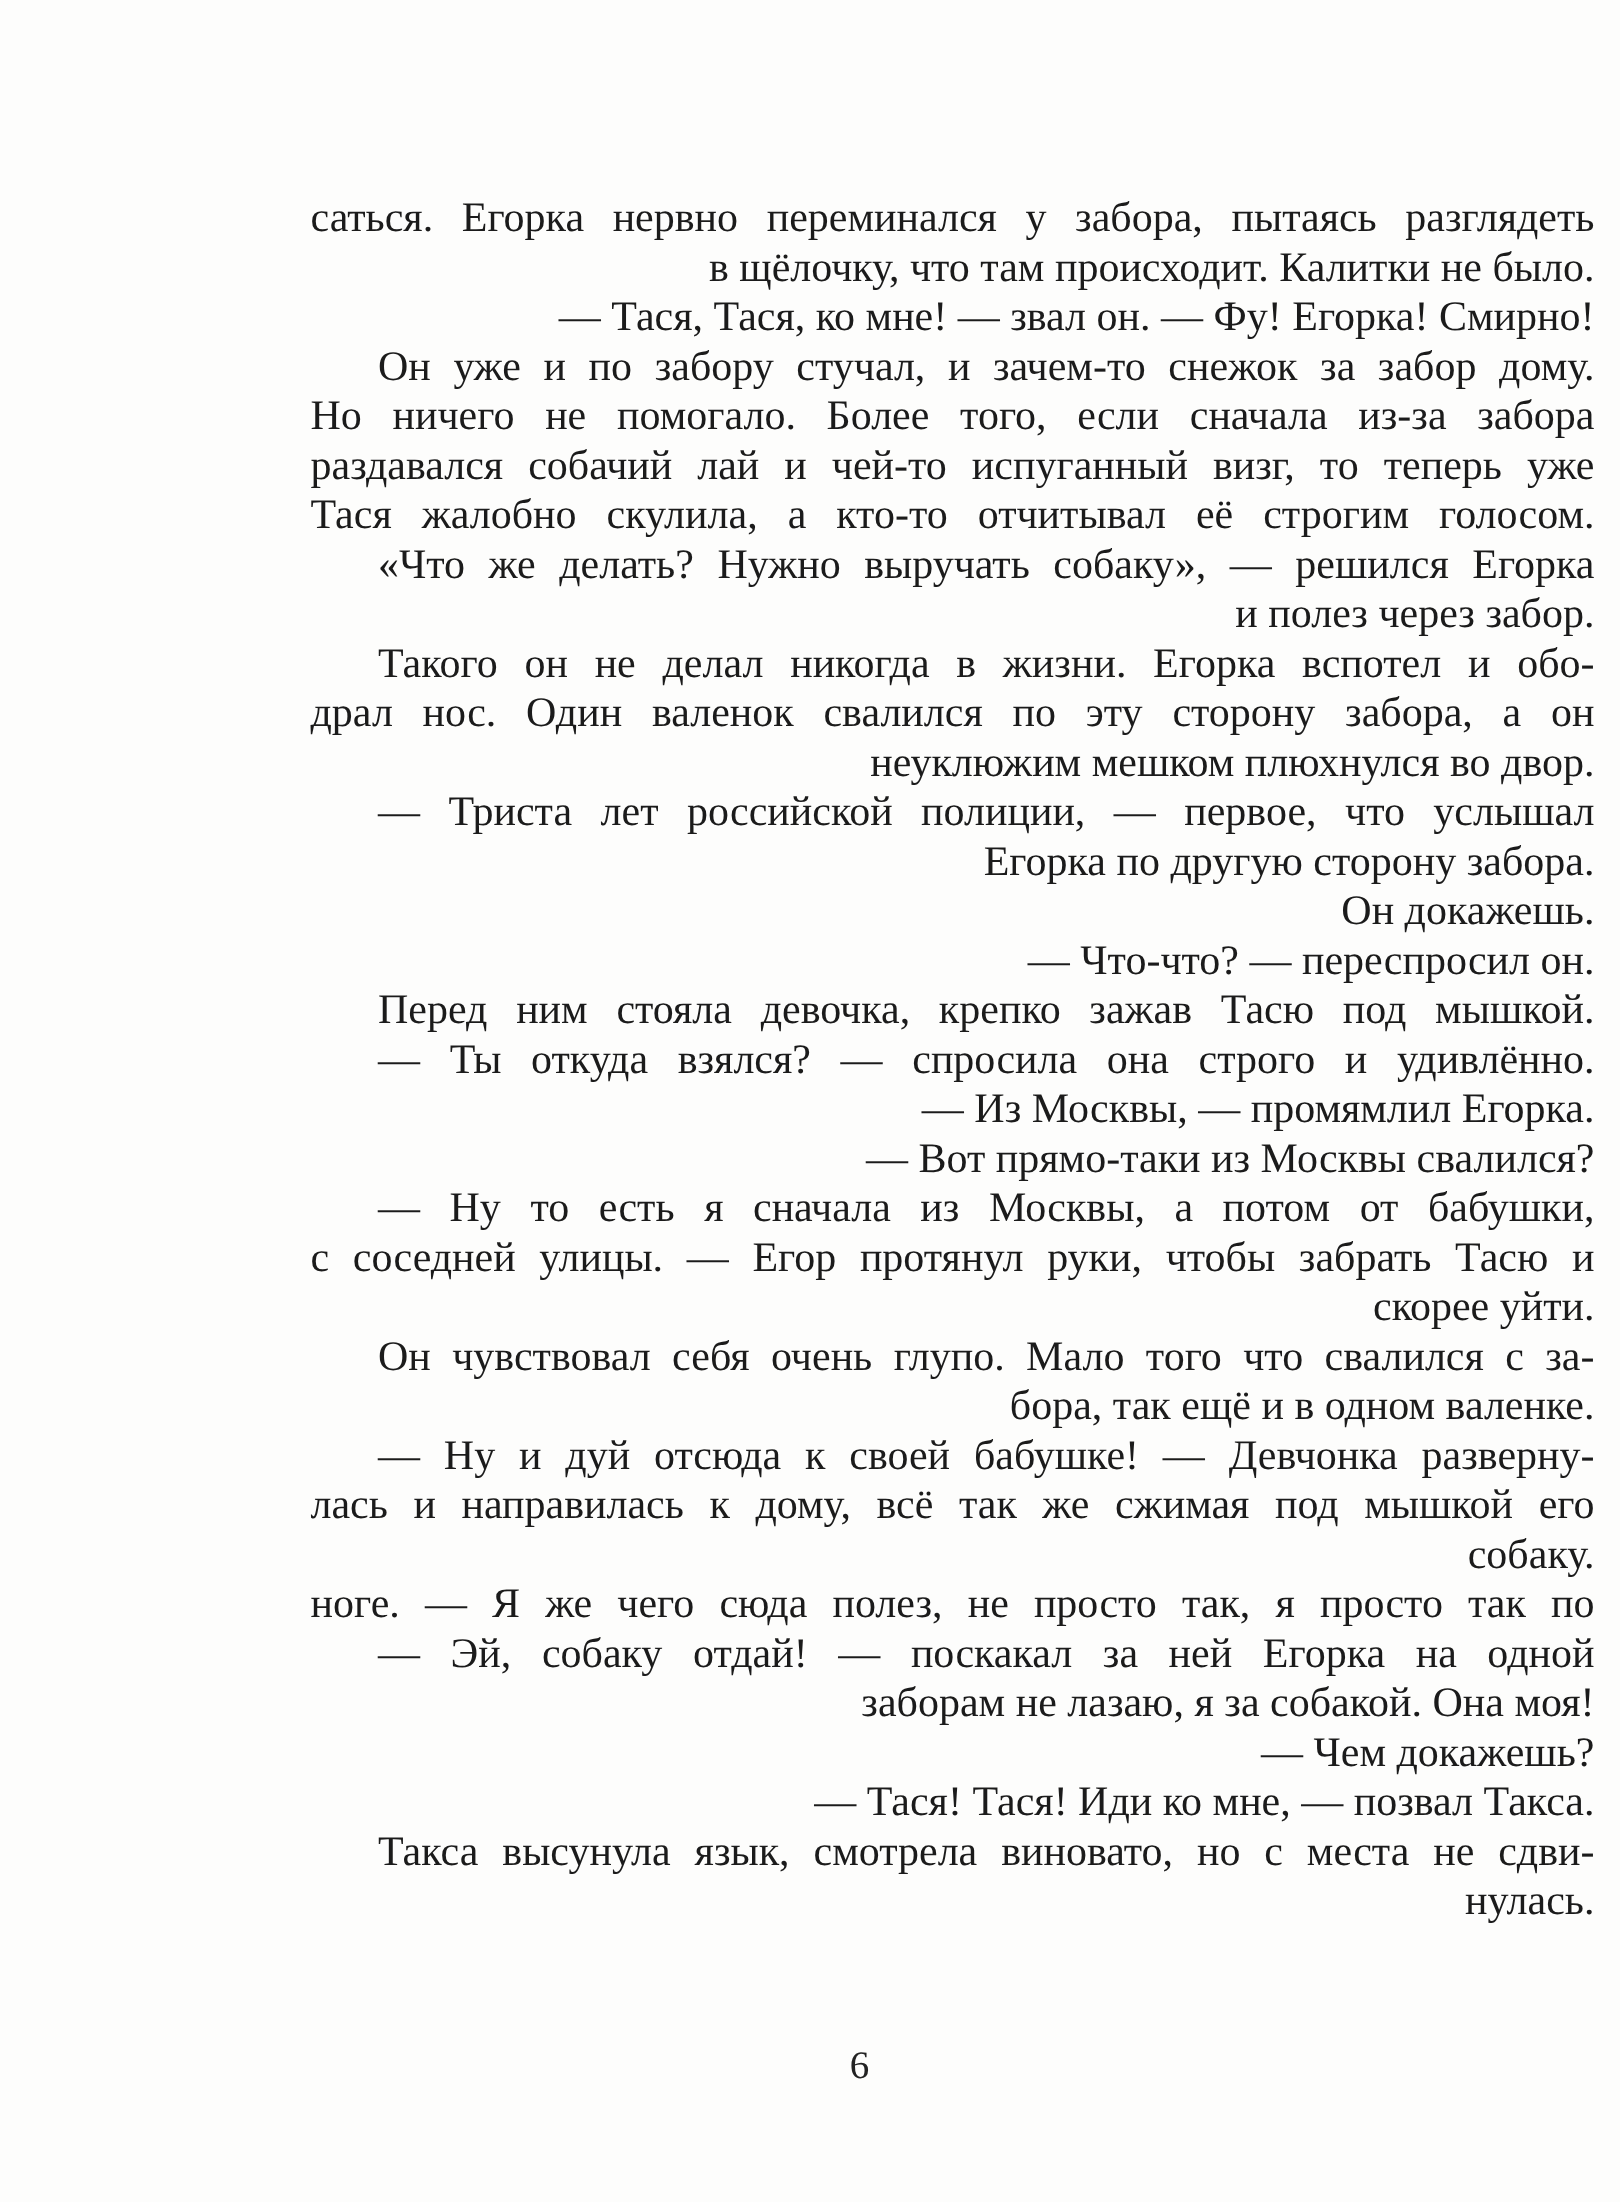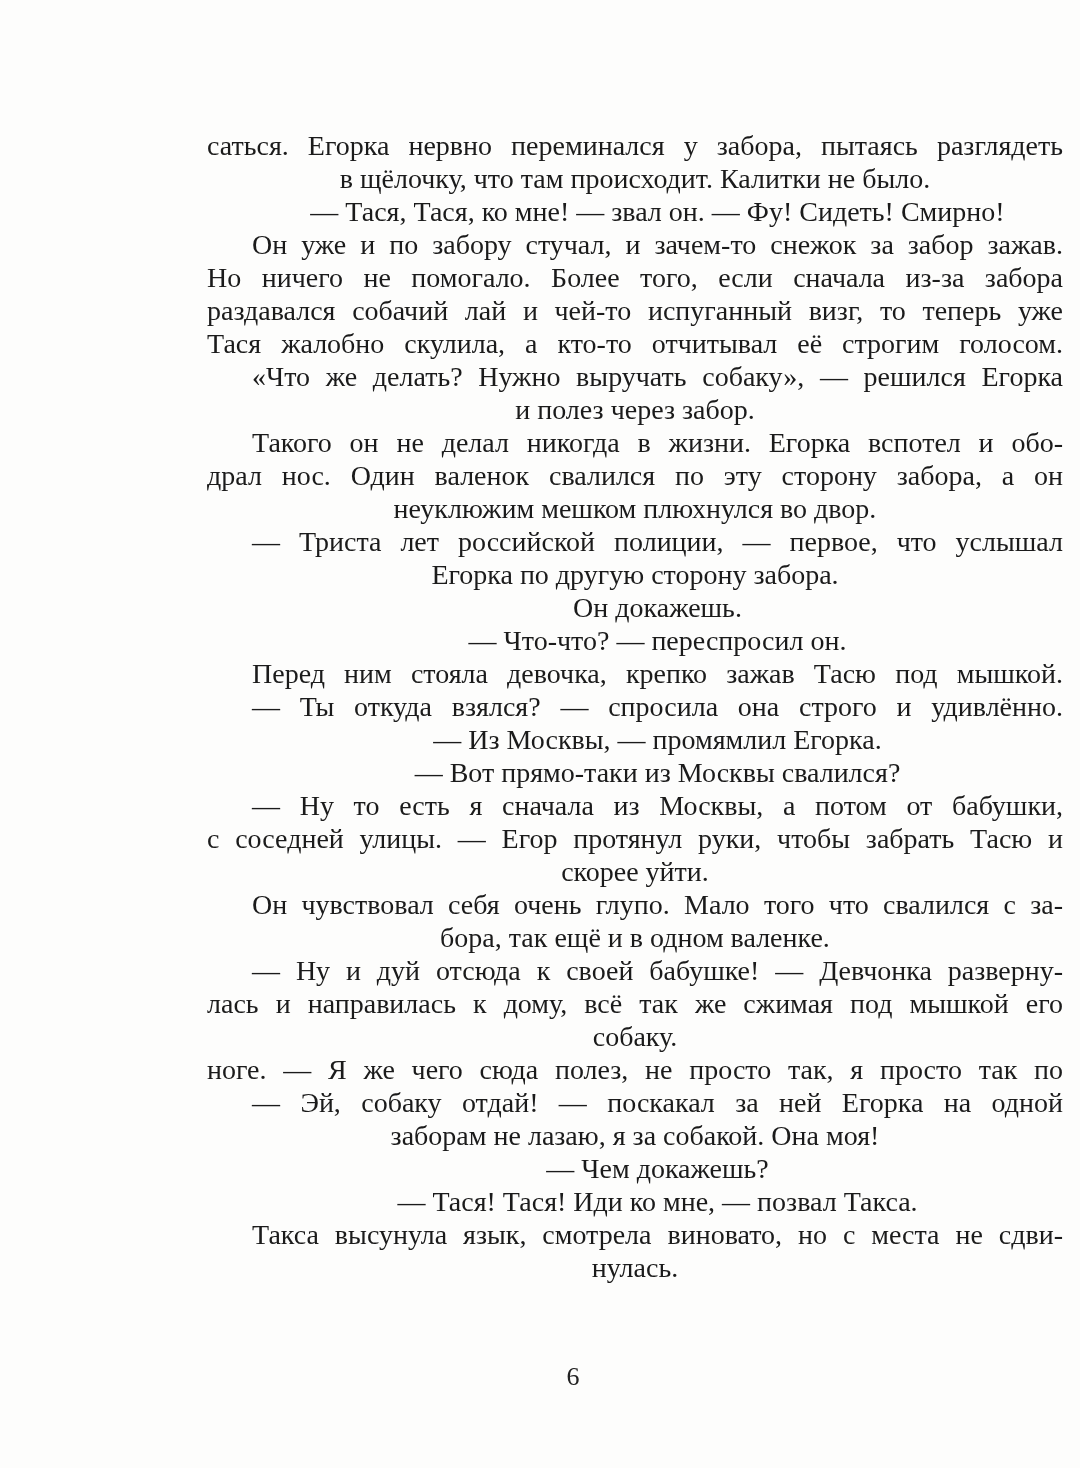--- a/index.html
+++ b/index.html
@@ -22,21 +22,21 @@
     top: 129px;
     width: 856px;
     font-size: 28px;
     line-height: 33px;
     color: #1b1b1b;
     margin-left: 47px;
     -webkit-font-smoothing: antialiased;
   }
   .line {
     height: 33px;
-    text-align: center;
+    text-align: right;
   }
   .line.indent {
     text-indent: 45px;
   }
   .line.just {
     text-align: justify;
     text-align-last: justify;
   }
   .page-number {
     position: absolute;
@@ -49,22 +49,22 @@
     color: #222222;
   }
 </style>
 </head>
 <body>
 
 <div class="page">
   <div class="page-text" id="page-text">
       <div class="line just">саться. Егорка нервно переминался у забора, пытаясь разглядеть</div>
       <div class="line">в щёлочку, что там происходит. Калитки не было.</div>
-      <div class="line indent">— Тася, Тася, ко мне! — звал он. — Фу! Сидеть! Смирно!</div>
-      <div class="line indent just">Он уже и по забору стучал, и зачем-то снежок за забор зажав.</div>
+      <div class="line indent">— Тася, Тася, ко мне! — звал он. — Фу! Егорка! Смирно!</div>
+      <div class="line indent just">Он уже и по забору стучал, и зачем-то снежок за забор дому.</div>
       <div class="line just">Но ничего не помогало. Более того, если сначала из-за забора</div>
       <div class="line just">раздавался собачий лай и чей-то испуганный визг, то теперь уже</div>
       <div class="line just">Тася жалобно скулила, а кто-то отчитывал её строгим голосом.</div>
       <div class="line indent just">«Что же делать? Нужно выручать собаку», — решился Егорка</div>
       <div class="line">и полез через забор.</div>
       <div class="line indent just">Такого он не делал никогда в жизни. Егорка вспотел и обо-</div>
       <div class="line just">драл нос. Один валенок свалился по эту сторону забора, а он</div>
       <div class="line">неуклюжим мешком плюхнулся во двор.</div>
       <div class="line indent just">— Триста лет российской полиции, — первое, что услышал</div>
       <div class="line">Егорка по другую сторону забора.</div>

